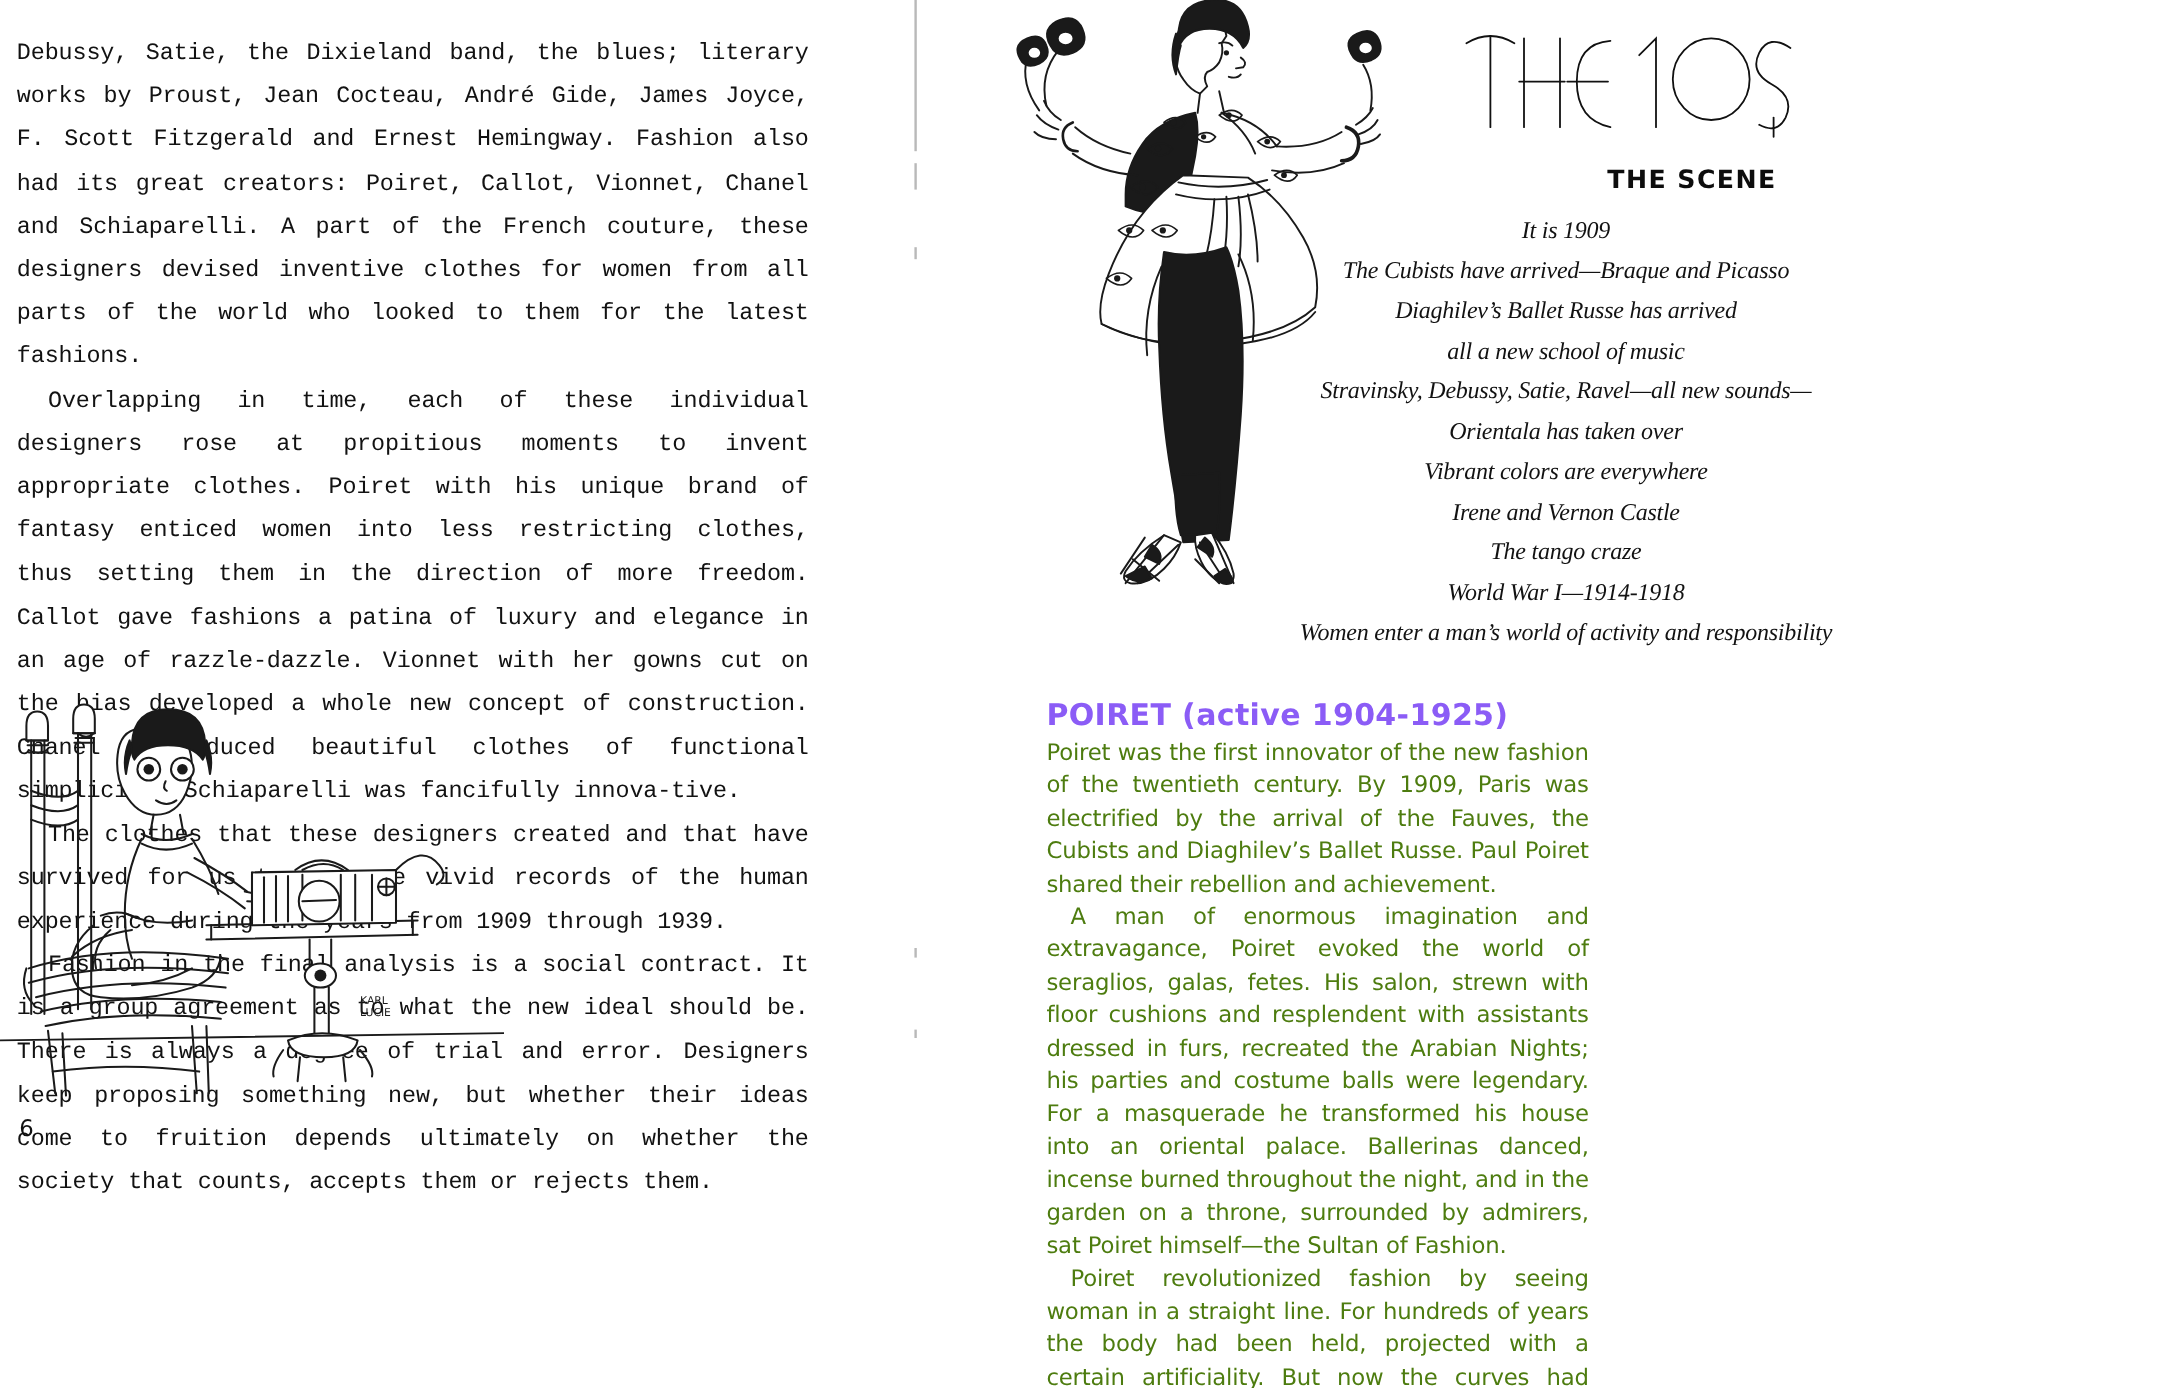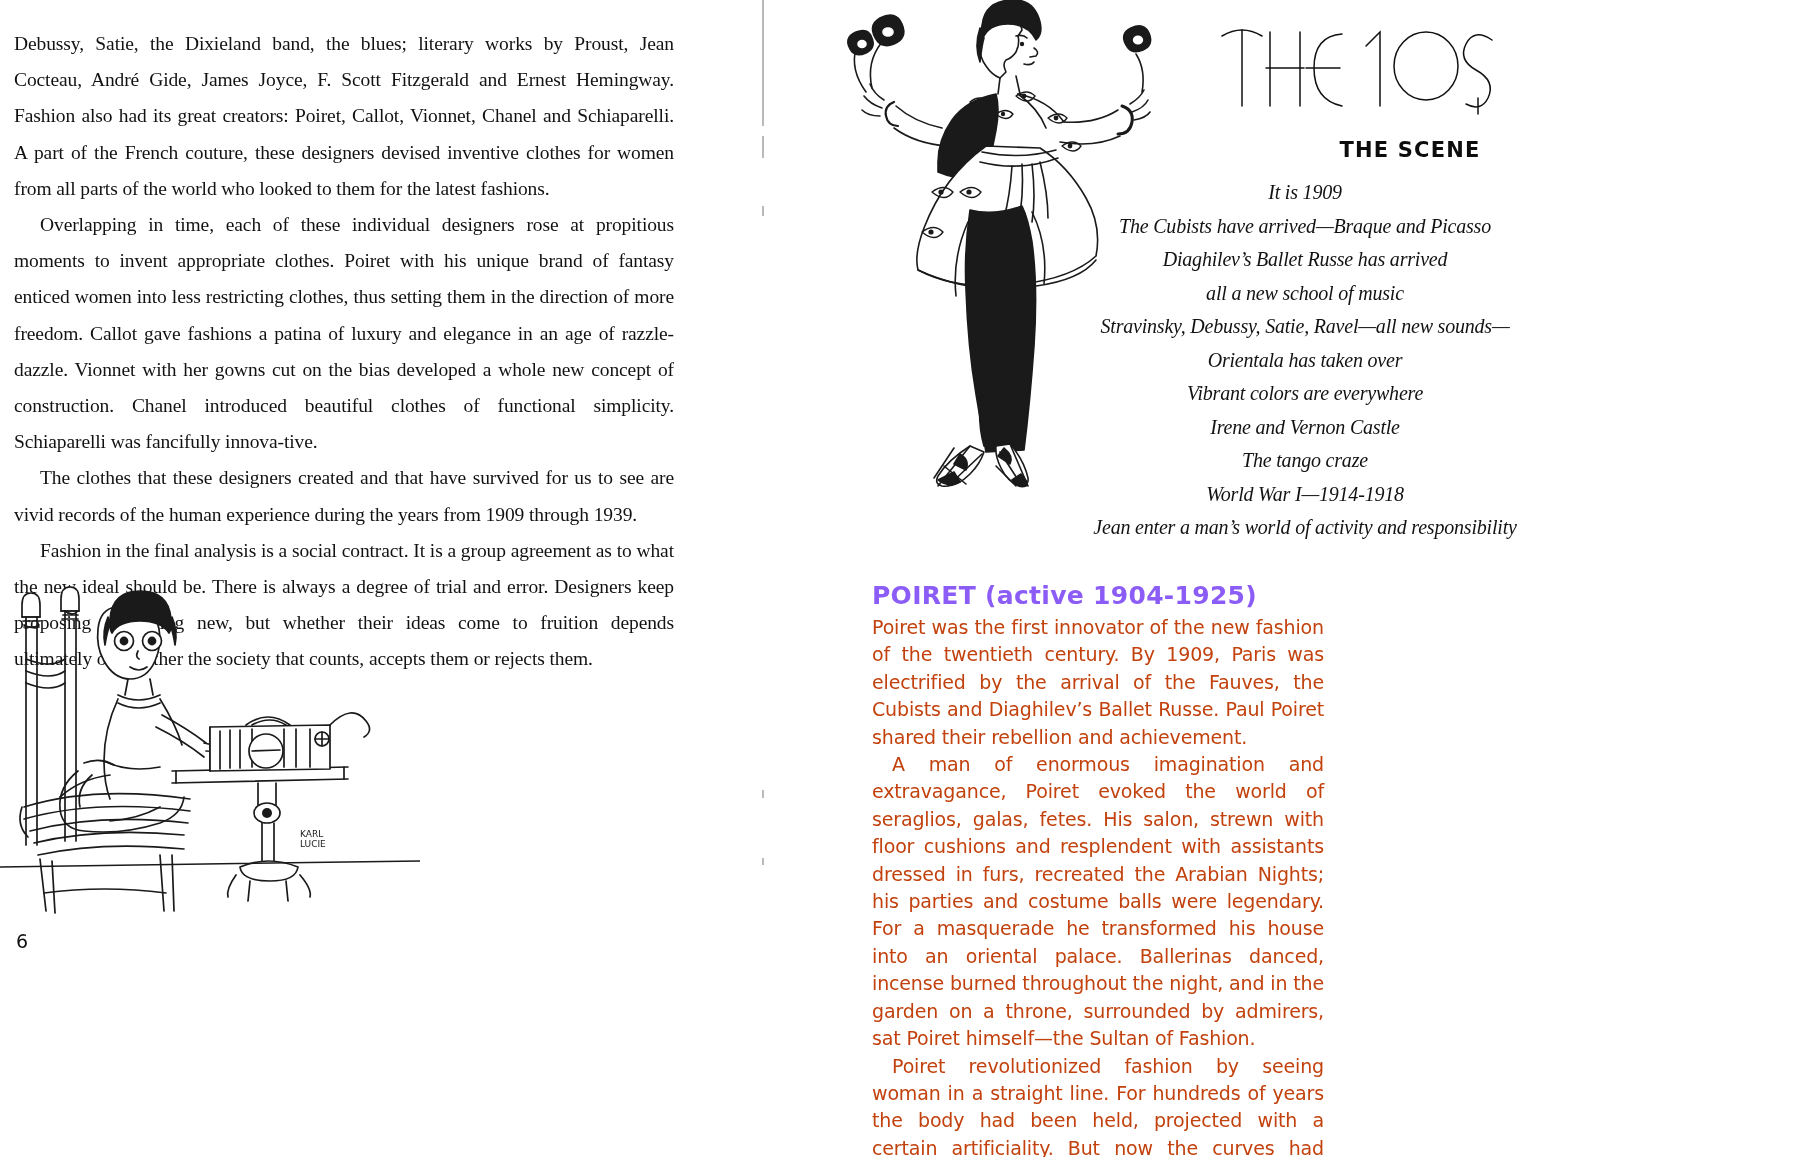--- a/index.html
+++ b/index.html
@@ -25,21 +25,21 @@
 
   #left-body-text {
     position: absolute;
     left: 14px;
     top: 26px;
     width: 660px;
   }
   #left-body-text p {
     margin: 0;
     text-align: justify;
-    font-family: Liberation Serif, serif;
+    font-family: Liberation Mono, monospace;
     font-size: 19.5px;
     line-height: 36.2px;
     letter-spacing: -0.1px;
     color: #121212;
     -webkit-font-smoothing: antialiased;
   }
   #left-body-text p.indent { text-indent: 26px; }
   #left-body-text p:last-child { text-align: justify; }
 
   #page-number {
@@ -137,21 +137,21 @@
     top: 614px;
     width: 452px;
   }
   #poiret-body p {
     margin: 0;
     text-align: justify;
     font-family: "DejaVu Sans", sans-serif;
     font-size: 19px;
     line-height: 27.4px;
     letter-spacing: -0.15px;
-    color: #c2410c;
+    color: #4d7c0f;
   }
   #poiret-body p.indent { text-indent: 20px; }
 
   
   #right-illustration {
     position: absolute;
     left: 20px;
     top: -4px;
     width: 420px;
     height: 510px;
@@ -330,21 +330,21 @@
     <div class="scene-line">It is 1909</div>
     <div class="scene-line">The Cubists have arrived—Braque and Picasso</div>
     <div class="scene-line">Diaghilev’s Ballet Russe has arrived</div>
     <div class="scene-line">all a new school of music</div>
     <div class="scene-line">Stravinsky, Debussy, Satie, Ravel—all new sounds—</div>
     <div class="scene-line">Orientala has taken over</div>
     <div class="scene-line">Vibrant colors are everywhere</div>
     <div class="scene-line">Irene and Vernon Castle</div>
     <div class="scene-line">The tango craze</div>
     <div class="scene-line">World War I—1914-1918</div>
-    <div class="scene-line">Jean enter a man’s world of activity and responsibility</div>
+    <div class="scene-line">Women enter a man’s world of activity and responsibility</div>
   </div>
 
   <div id="poiret-heading">POIRET (active 1904-1925)</div>
 
   <div id="poiret-body">
     <p>Poiret was the first innovator of the new fashion of the twentieth century. By 1909, Paris was electrified by the arrival of the Fauves, the Cubists and Diaghilev’s Ballet Russe. Paul Poiret shared their rebellion and achievement.</p>
     <p class="indent">A man of enormous imagination and extravagance, Poiret evoked the world of seraglios, galas, fetes. His salon, strewn with floor cushions and resplendent with assistants dressed in furs, recreated the Arabian Nights; his parties and costume balls were legendary. For a masquerade he transformed his house into an oriental palace. Ballerinas danced, incense burned throughout the night, and in the garden on a throne, surrounded by admirers, sat Poiret himself—the Sultan of Fashion.</p>
     <p class="indent">Poiret revolutionized fashion by seeing woman in a straight line. For hundreds of years the body had been held, projected with a certain artificiality. But now the curves had disappeared. Poiret banned the corset and created the</p>
   </div>
 

